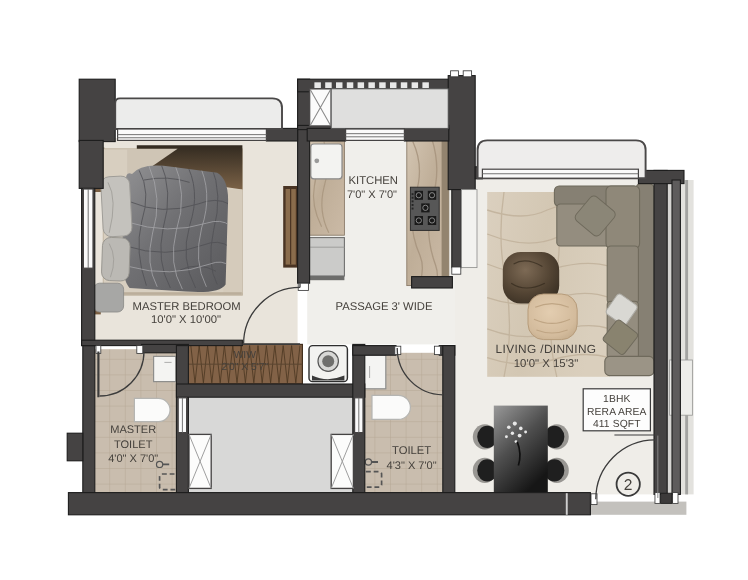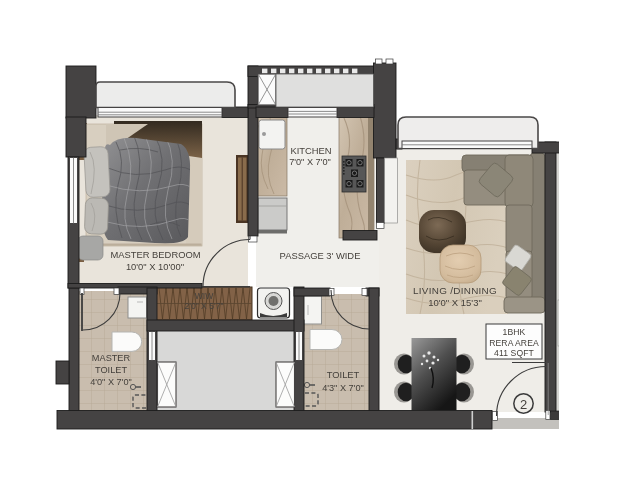--- a/index.html
+++ b/index.html
@@ -1,16 +1,16 @@
 <!DOCTYPE html>
 <html><head>
 <meta charset="utf-8">
 <style>
   html,body{margin:0;padding:0;background:#ffffff;}
-  .page{position:relative;width:559px;height:483px;background:#ffffff;overflow:hidden;}
+  .page{position:relative;width:623px;height:483px;background:#ffffff;overflow:hidden;}
   svg{position:absolute;left:0;top:0;filter:blur(0.33px);}
   text{font-family:"Liberation Sans",sans-serif;fill:#45413c;}
 </style>
 </head>
 <body>
 <div class="page">
 <svg width="623" height="483" viewBox="0 0 623 483">
 <defs>
   <pattern id="tile" width="13" height="13" patternUnits="userSpaceOnUse">
     <rect width="13" height="13" fill="#c9bdae"></rect>

